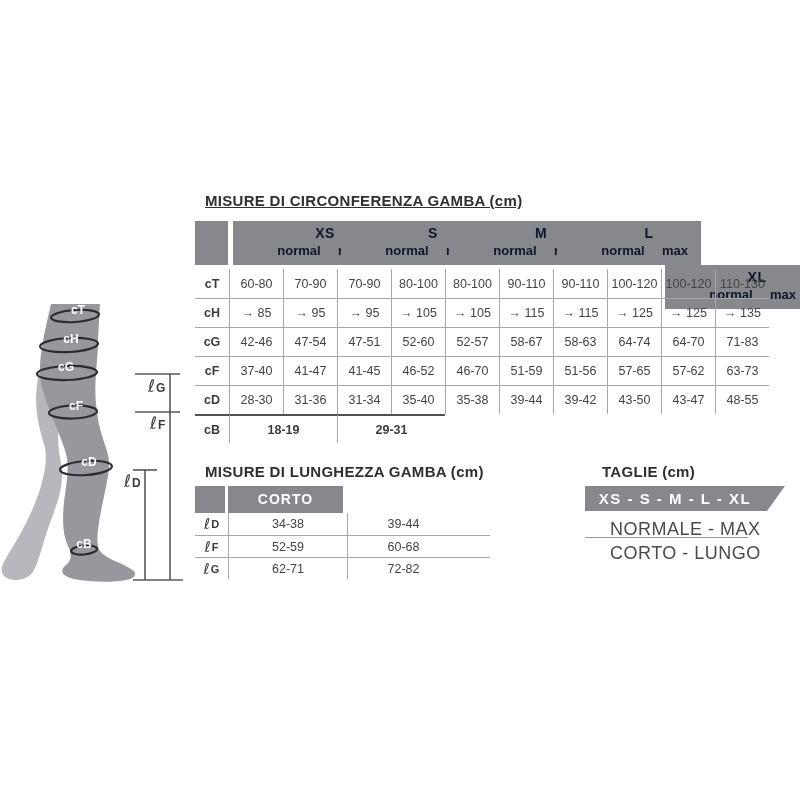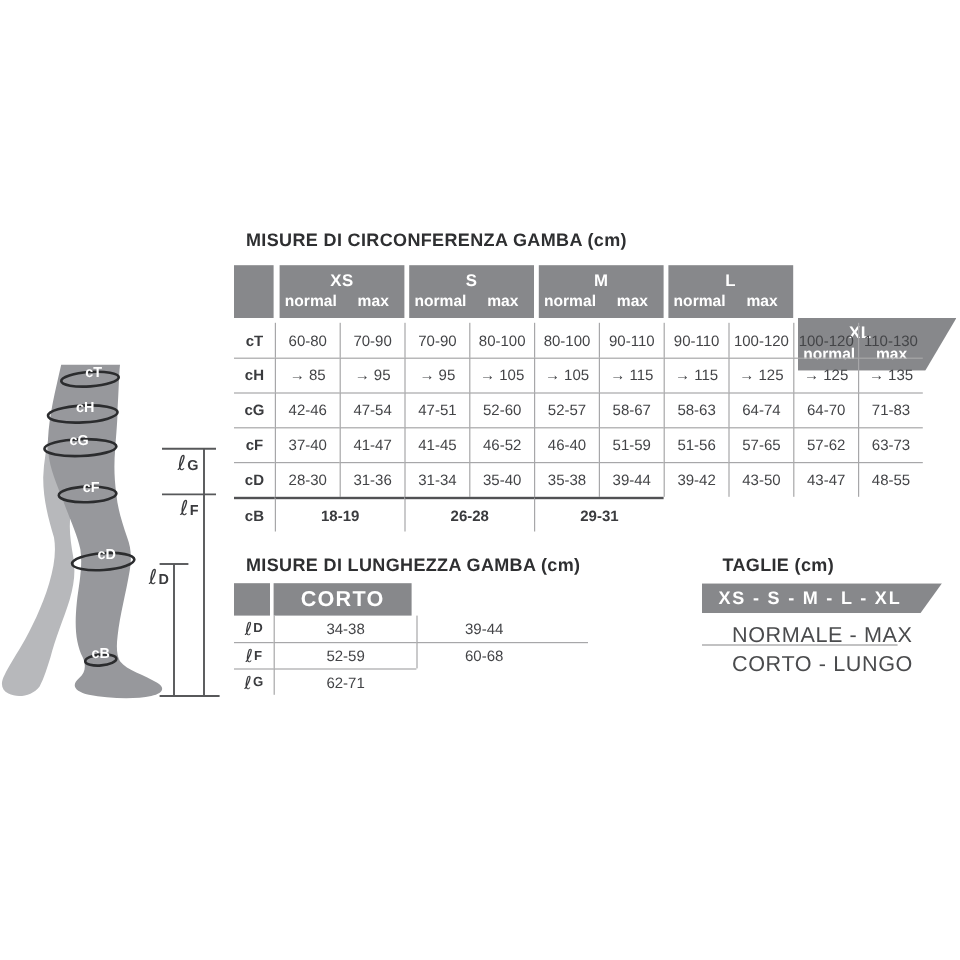--- a/index.html
+++ b/index.html
@@ -9,29 +9,29 @@
     --txt:#434447;
     --dark:#2e2f31;
     --legF:#97989c;
     --legB:#b7b8bb;
   }
   html,body{margin:0;padding:0;background:#fff;}
   body{font-family:"Liberation Sans","DejaVu Sans",sans-serif;color:var(--txt);}
   .canvas{position:relative;width:800px;height:800px;background:#fff;overflow:hidden;}
 
   .title{position:absolute;font-size:15px;font-weight:bold;color:var(--dark);letter-spacing:.3px;white-space:nowrap;}
-  #circ-title{left:205px;top:192px;}
+  #circ-title{left:205px;top:192px;text-decoration:underline;}
   #len-title{left:205px;top:463px;}
   #taglie-title{left:602px;top:463px;}
 
   
   .band{position:absolute;}
   #circ-band{left:195px;top:221px;width:602px;height:44px;}
   .stub{position:absolute;left:0;top:0;width:33px;height:100%;background:var(--band);}
-  .grp{position:absolute;top:0;height:100%;width:104px;background:var(--band);color:#ffffff;text-align:center;}
+  .grp{position:absolute;top:0;height:100%;width:104px;background:var(--band);color:#0f172a;text-align:center;padding-left:40px;}
   .grp .size{font-size:14px;font-weight:bold;margin-top:4px;letter-spacing:.5px;}
   .grp .sub{display:flex;margin-top:2px;}
   .grp .sub span{flex:0 0 52px;font-size:13px;font-weight:bold;}
   .grp.slant{width:132px;}
   .grp.slant .inner{width:104px;}
   .clip-slant26{clip-path:polygon(0 0,100% 0,calc(100% - 26px) 100%,0 100%);margin-top:44px;}
   .clip-slant12{clip-path:polygon(0 0,100% 0,calc(100% - 12px) 100%,0 100%);}
   .clip-slant18{clip-path:polygon(0 0,100% 0,calc(100% - 18px) 100%,0 100%);}
 
   
@@ -39,21 +39,21 @@
   .c{display:flex;align-items:center;justify-content:center;font-size:12.5px;color:var(--txt);}
   .c.lab{font-weight:bold;color:#3a3b3e;}
   .c.v{border-left:1px solid var(--line);}
   .c.t{border-top:1px solid var(--line);}
   .c.t2{border-top:2px solid var(--dline);}
   .c.s2{grid-column:span 2;font-weight:bold;color:#3a3b3e;}
 
   
   #len-band{left:195px;top:486px;width:301px;height:27px;}
   #len-band .stub{width:30px;}
-  .lgrp{position:absolute;top:0;height:100%;background:var(--band);color:#fff;font-size:18px;font-weight:bold;letter-spacing:1px;text-align:center;line-height:27px;}
+  .lgrp{position:absolute;top:0;height:100%;background:var(--band);color:#fff;font-size:14px;font-weight:bold;letter-spacing:1px;text-align:center;line-height:27px;}
   #len-body{position:absolute;left:195px;top:513px;display:grid;grid-template-columns:33px 119px 143px;grid-auto-rows:22px;}
   .lc{display:flex;align-items:center;justify-content:center;font-size:12.5px;}
   .lc.lv{border-left:1px solid var(--line);}
   .lc.t{border-top:1px solid var(--line);}
   .lc.pr{padding-right:31px;}
   .lenlab{font-weight:bold;}
   .scr{font-family:"DejaVu Sans",sans-serif;font-style:italic;font-size:15px;font-weight:normal;color:#3a3b3e;}
   .cap{font-weight:bold;font-size:11px;color:#3a3b3e;margin-left:1px;}
 
   
@@ -189,42 +189,41 @@
     <div class="c v t">58-63</div>
     <div class="c v t">64-74</div>
     <div class="c v t">64-70</div>
     <div class="c v t">71-83</div>
 
     <div class="c lab t">cF</div>
     <div class="c v t">37-40</div>
     <div class="c v t">41-47</div>
     <div class="c v t">41-45</div>
     <div class="c v t">46-52</div>
-    <div class="c v t">46-40</div>
+    <div class="c v t">46-70</div>
     <div class="c v t">51-59</div>
     <div class="c v t">51-56</div>
     <div class="c v t">57-65</div>
     <div class="c v t">57-62</div>
     <div class="c v t">63-73</div>
 
     <div class="c lab t">cD</div>
     <div class="c v t">28-30</div>
     <div class="c v t">31-36</div>
     <div class="c v t">31-34</div>
     <div class="c v t">35-40</div>
     <div class="c v t">35-38</div>
     <div class="c v t">39-44</div>
     <div class="c v t">39-42</div>
     <div class="c v t">43-50</div>
     <div class="c v t">43-47</div>
     <div class="c v t">48-55</div>
 
     <div class="c lab t2">cB</div>
     <div class="c v s2 t2">18-19</div>
-    <div class="c v s2 t2">26-28</div>
     <div class="c v s2 t2">29-31</div>
   </div>
 
   <div class="title" id="len-title">MISURE DI LUNGHEZZA GAMBA (cm)</div>
 
   <div class="band" id="len-band">
     <div class="stub"></div>
     <div class="lgrp" style="left:33px;width:115px;">CORTO</div>
   </div>
 
@@ -241,20 +240,21 @@
         <span class="cap">F</span>
       </div>
     <div class="lc lv t">52-59</div>
     <div class="lc lv pr t">60-68</div>
 
     <div class="lc lenlab t">
         <span class="scr">ℓ</span>
         <span class="cap">G</span>
       </div>
     <div class="lc lv t">62-71</div>
+    <div class="lc lv pr t">72-82</div>
   </div>
 
   <div class="title" id="taglie-title">TAGLIE (cm)</div>
   <div class="band clip-slant18" id="taglie-band">
     <div class="inner">XS - S - M - L - XL</div>
   </div>
   <div class="taglie-line" id="taglie-row1">NORMALE - MAX</div>
   <div id="taglie-divider"></div>
   <div class="taglie-line" id="taglie-row2">CORTO - LUNGO</div>
 

